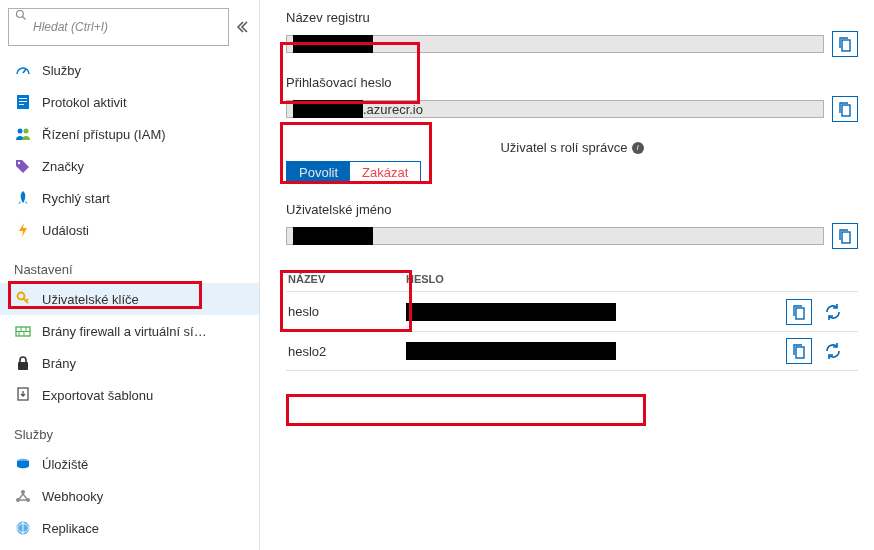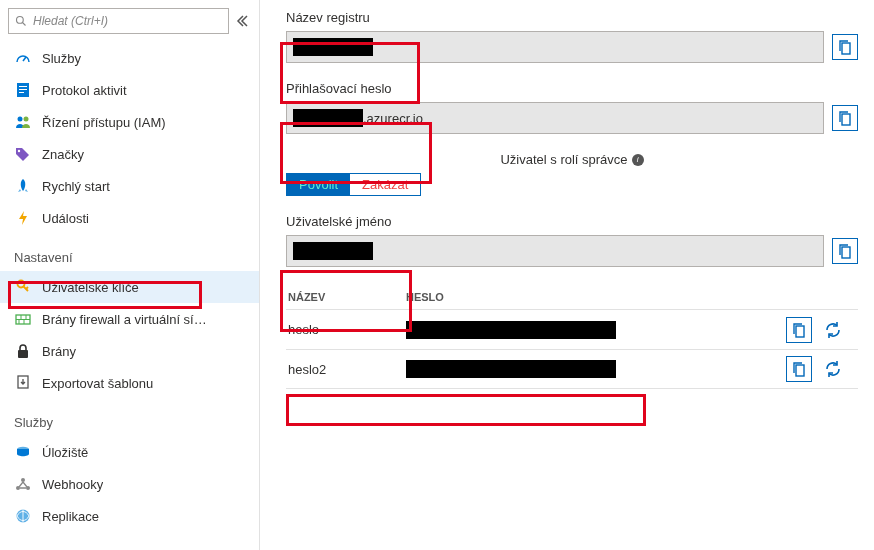--- a/index.html
+++ b/index.html
@@ -1,43 +1,43 @@
 <!DOCTYPE html>
 <html><head>
 <meta charset="utf-8">
 <style>
   * { box-sizing: border-box; margin: 0; padding: 0; }
   body { font-family: "Segoe UI", Arial, sans-serif; font-size: 13px; color: #323130; background: #fff; width: 874px; height: 550px; overflow: hidden; }
   .container { display: flex; height: 100%; }
   .sidebar { width: 260px; border-right: 1px solid #e1e1e1; display: flex; flex-direction: column; padding-bottom: 8px; }
   .search-wrap { display: flex; align-items: center; padding: 8px 8px 8px 8px; gap: 4px; }
-  .search-box { flex: 1; display: flex; align-items: center; border: 1px solid #b3b0ad; height: 26px; padding: 0 6px; color: #888; font-style: italic; font-size: 12px; gap: 6px; }
+  .search-box { flex: 1; display: flex; border: 1px solid #b3b0ad; height: 38px; padding: 0 6px; color: #888; font-style: italic; font-size: 12px; gap: 6px; }
   .search-box input { border: none; outline: none; flex: 1; font-style: italic; font-size: 12px; color: #333; background: transparent; }
   .search-box input::placeholder { color: #888; font-style: italic; }
   .collapse-btn { width: 18px; height: 24px; display: flex; align-items: center; justify-content: center; color: #555; cursor: pointer; }
   .side-list { display: flex; flex-direction: column; }
   .side-item { display: flex; align-items: center; gap: 10px; padding: 6px 10px 6px 14px; cursor: pointer; height: 32px; }
   .side-item.selected { background: #e5f1fb; }
   .side-item .icon { width: 18px; height: 18px; display: flex; align-items: center; justify-content: center; }
   .side-item .label { white-space: nowrap; overflow: hidden; text-overflow: ellipsis; }
   .side-section { padding: 16px 14px 6px 14px; color: #555; font-size: 13px; }
   .hl { position: absolute; border: 3px solid #e0041d; pointer-events: none; }
   .main { flex: 1; padding: 10px 16px 0 26px; position: relative; overflow: hidden; }
   .field-block { margin-bottom: 18px; }
   .field-label { margin-bottom: 6px; color: #323130; }
   .field-row { display: flex; align-items: center; gap: 8px; }
-  .field-input { flex: 1; height: 32px; border: 1px solid #b3b0ad; background: #e6e6e6; padding: 0 6px; display: flex; align-items: center; }
+  .field-input { flex: 1; height: 18px; border: 1px solid #b3b0ad; background: #e6e6e6; padding: 0 6px; display: flex; align-items: center; }
   .redact { background: #000; height: 18px; display: inline-block; }
   .copy-btn, .regen-btn { width: 26px; height: 26px; border: 1px solid #0067b8; display: flex; align-items: center; justify-content: center; color: #0067b8; background: #fff; cursor: pointer; }
   .admin-row { margin-bottom: 18px; }
   .admin-label { display: flex; align-items: center; gap: 4px; margin-bottom: 6px; justify-content: center; }
   .info-icon { width: 12px; height: 12px; border-radius: 50%; background: #555; color: #fff; font-size: 8px; display: flex; align-items: center; justify-content: center; font-style: italic; }
   .toggle { display: flex; border: 1px solid #0067b8; width: fit-content; }
   .toggle-opt { padding: 3px 12px; font-size: 13px; cursor: pointer; }
-  .toggle-opt.active { background: #0067b8; color: #5eead4; }
+  .toggle-opt.active { background: #0067b8; color: #e5e5e5; }
   .toggle-opt.inactive { color: #ef4444; background: #fff; }
   .pw-table { margin-top: 10px; }
   .pw-head { display: flex; font-size: 11px; font-weight: 600; color: #555; padding: 6px 0; align-items: center; }
   .col-name { width: 120px; padding-left: 2px; }
   .col-pw { flex: 1; }
   .col-act { width: 72px; }
   .pw-row { display: flex; align-items: center; border-top: 1px solid #e1e1e1; height: 40px; }
   .pw-row:last-child { border-bottom: 1px solid #e1e1e1; }
   .pw-name { width: 120px; padding-left: 2px; }
   .pw-value { flex: 1; display: flex; align-items: center; }

